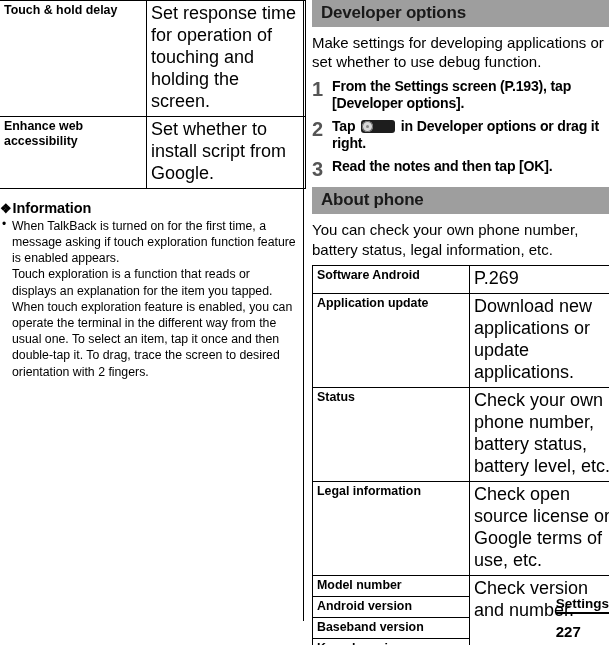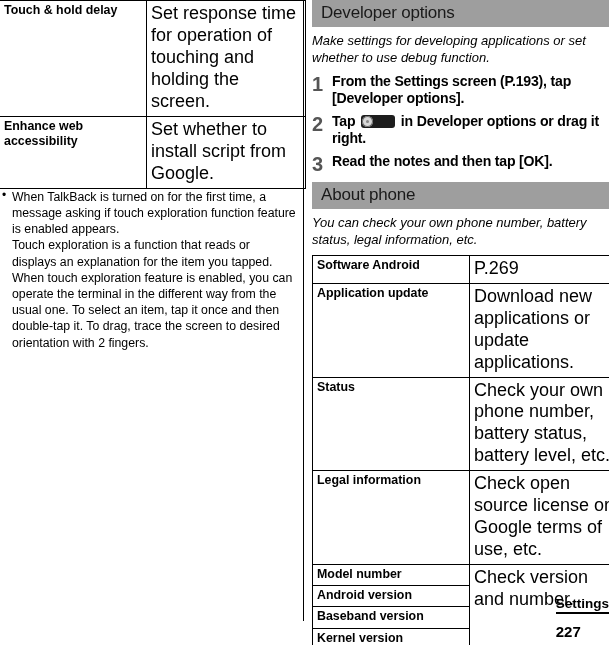--- a/index.html
+++ b/index.html
@@ -106,31 +106,30 @@
   }
   .tri {
     font-size: 10px;
     vertical-align: 1px;
   }
 
   
   .sec-bar {
     background: #9e9e9e;
     color: #1a1a1a;
-    font-weight: normal;
+    font-weight: bold;
     font-size: 17px;
     padding: 3px 0 4px 9px;
     letter-spacing: -0.2px;
     line-height: 1.16;
   }
   .sec-intro {
-    font-size: 13px;
+    font-size: 15px;
     line-height: 1.3;
     margin: 6px 0 6px 0;
-    font-style: italic;
   }
 
   
   .steps {
     margin: 0 0 8px 0;
   }
   .step {
     display: flex;
     align-items: flex-start;
     margin-bottom: 6px;
@@ -222,20 +221,23 @@
           <td class="term">Touch &amp; hold delay</td>
           <td class="desc">Set response time for operation of touching and holding the screen.</td>
         </tr>
         <tr>
           <td class="term">Enhance web accessibility</td>
           <td class="desc">Set whether to install script from Google.</td>
         </tr>
       </tbody>
     </table>
 
+    <div class="info-head">
+      <span class="diamond">❖</span><span>Information</span>
+    </div>
 
     <ul class="info-list">
       <li>
         <span class="bullet">•</span>
         <span>When TalkBack is turned on for the first time, a message asking if touch exploration function feature is enabled appears.</span>
       </li>
     </ul>
     <div class="info-sub">Touch exploration is a function that reads or displays an explanation for the item you tapped.</div>
     <div class="info-sub">When touch exploration feature is enabled, you can operate the terminal in the different way from the usual one. To select an item, tap it once and then double-tap it. To drag, trace the screen to desired orientation with 2 fingers.</div>
 

